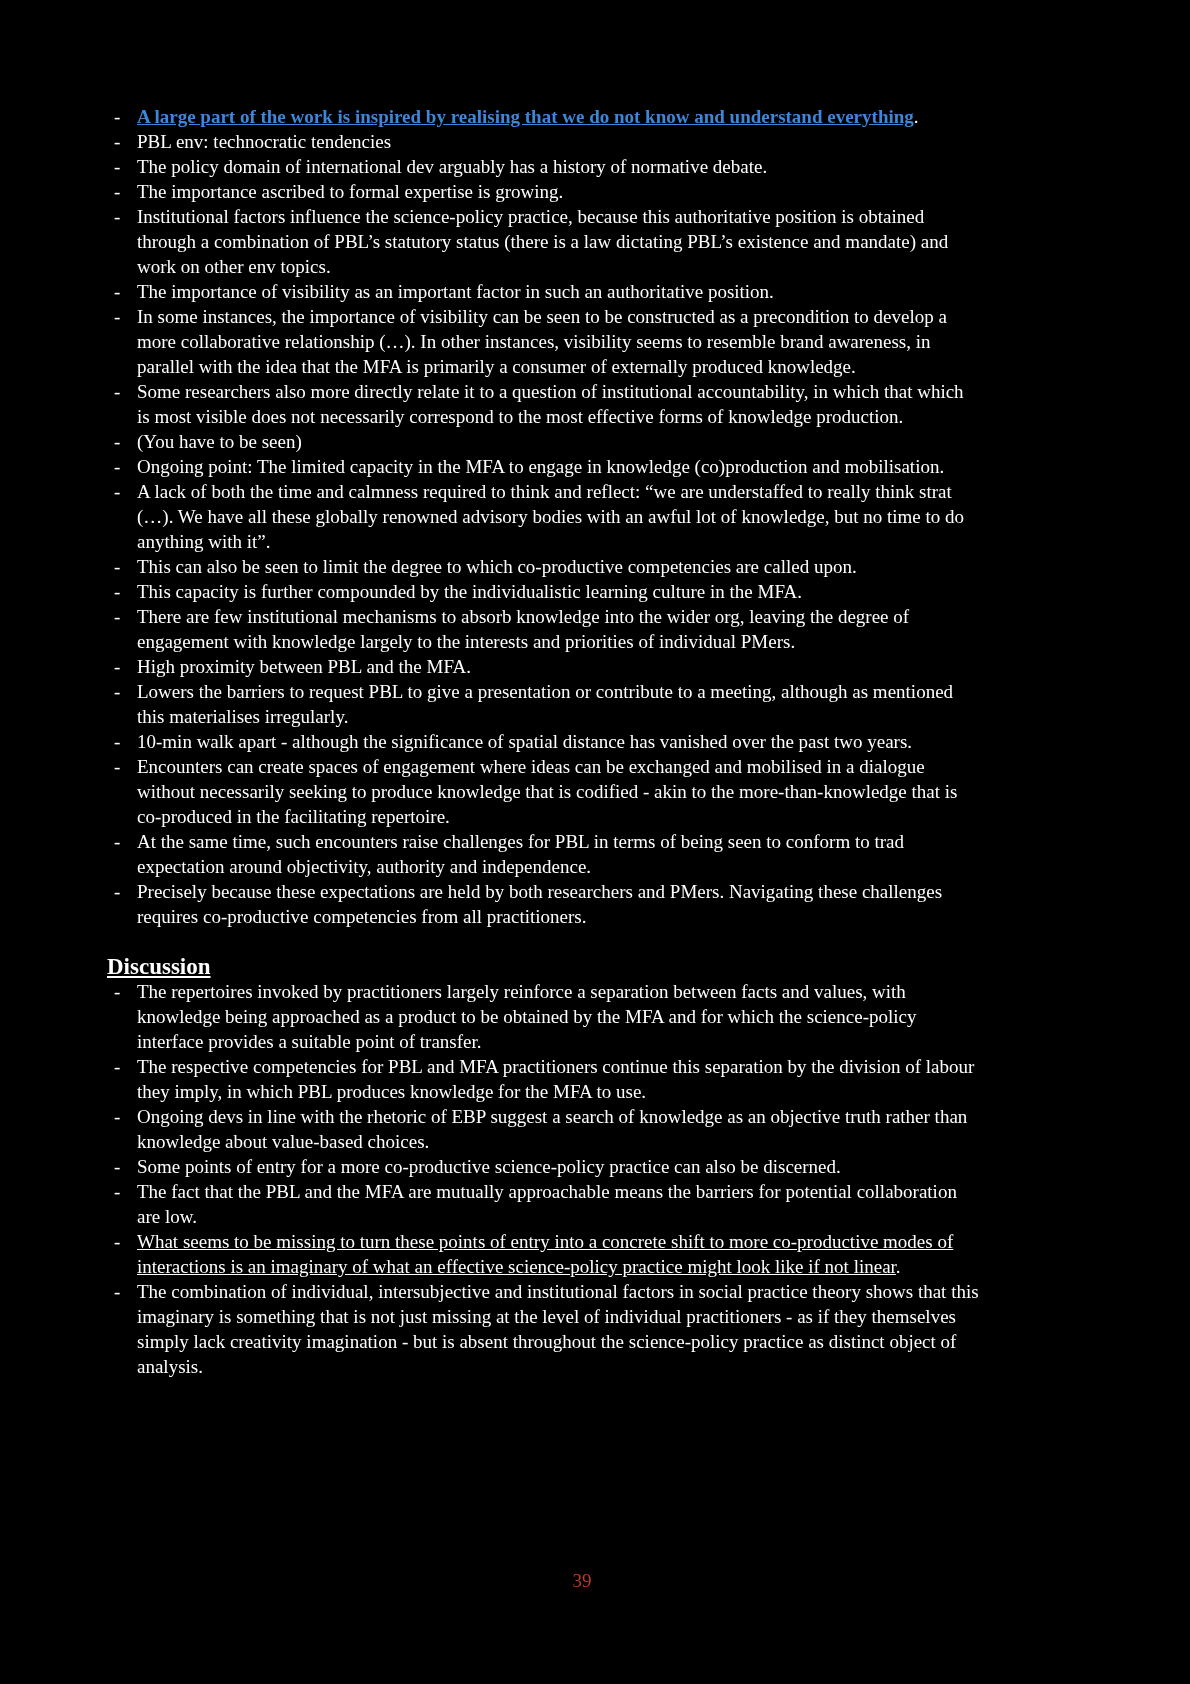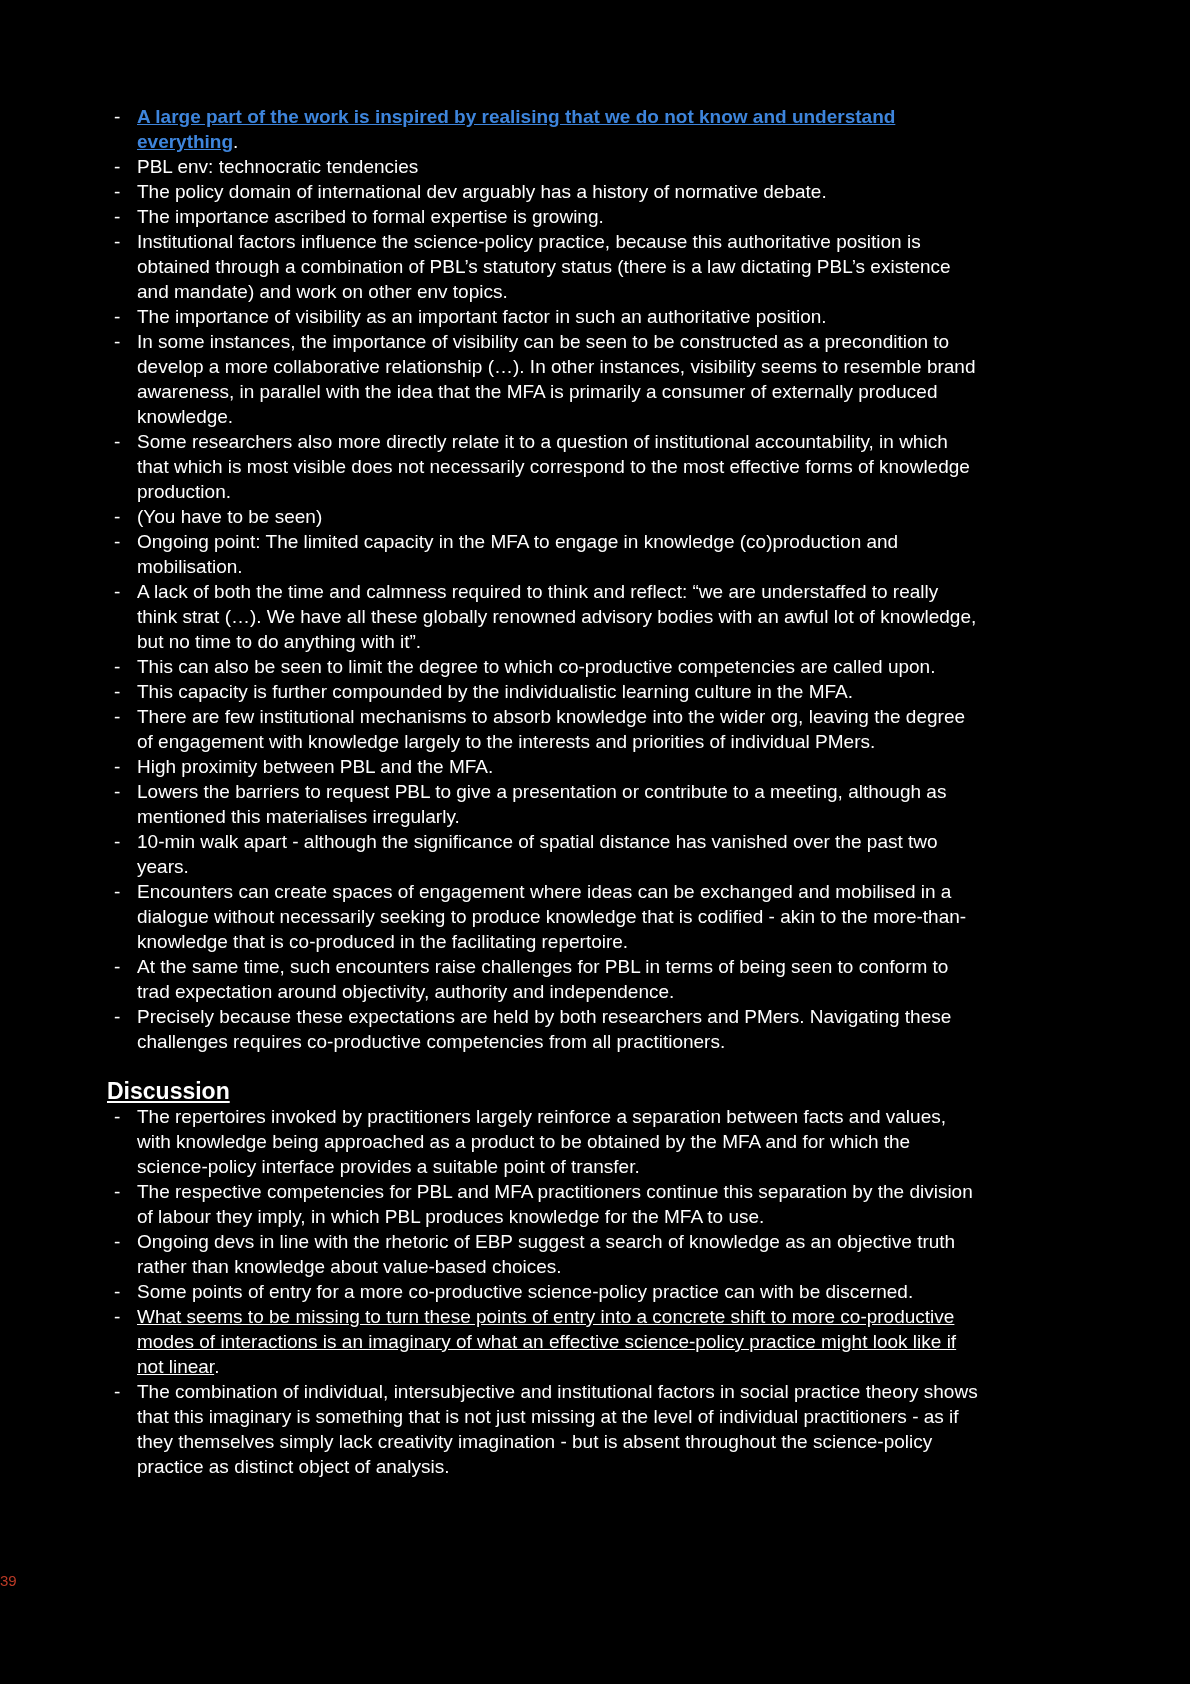--- a/index.html
+++ b/index.html
@@ -6,21 +6,21 @@
     margin: 0;
     padding: 0;
     background: #000000;
   }
   .page {
     position: relative;
     width: 1134px;
     height: 1684px;
     background: var(--color-background, #000000);
     color: var(--color-text, #ffffff);
-    font-family: Liberation Sans, sans-serif;
+    font-family: Liberation Serif, serif;
     font-size: 19px;
     line-height: 25px;
     overflow: hidden;
   }
   .content {
     position: absolute;
     left: 107px;
     top: 104px;
     width: 874px;
   }
@@ -52,23 +52,23 @@
     line-height: 25px;
     font-weight: bold;
     text-decoration: underline;
     margin: 25px 0 0 0;
   }
   .page-number {
     position: absolute;
     left: 0;
     top: 1568px;
     width: 1164px; 
-    text-align: left;
+    text-align: center;
     color: var(--color-page_number, #bb3a26);
-    font-size: 15px;
+    font-size: 19px;
     line-height: 25px;
   }
 </style>
 </head>
 <body>
 
 <div class="page">
   <div class="content">
 
     <ul class="bullets">
@@ -93,21 +93,22 @@
       <li>At the same time, such encounters raise challenges for PBL in terms of being seen to conform to trad expectation around objectivity, authority and independence.</li>
       <li>Precisely because these expectations are held by both researchers and PMers. Navigating these challenges requires co-productive competencies from all practitioners.</li>
     </ul>
 
     <h2 class="section-heading">Discussion</h2>
 
     <ul class="bullets">
       <li>The repertoires invoked by practitioners largely reinforce a separation between facts and values, with knowledge being approached as a product to be obtained by the MFA and for which the science-policy interface provides a suitable point of transfer.</li>
       <li>The respective competencies for PBL and MFA practitioners continue this separation by the division of labour they imply, in which PBL produces knowledge for the MFA to use.</li>
       <li>Ongoing devs in line with the rhetoric of EBP suggest a search of knowledge as an objective truth rather than knowledge about value-based choices.</li>
-      <li>Some points of entry for a more co-productive science-policy practice can with be discerned.</li>
+      <li>Some points of entry for a more co-productive science-policy practice can also be discerned.</li>
+      <li>The fact that the PBL and the MFA are mutually approachable means the barriers for potential collaboration are low.</li>
       <li><span class="u-text">What seems to be missing to turn these points of entry into a concrete shift to more co-productive modes of interactions is an imaginary of what an effective science-policy practice might look like if not linear</span><span>.</span></li>
       <li>The combination of individual, intersubjective and institutional factors in social practice theory shows that this imaginary is something that is not just missing at the level of individual practitioners - as if they themselves simply lack creativity imagination - but is absent throughout the science-policy practice as distinct object of analysis.</li>
     </ul>
 
   </div>
 
   <div class="page-number">39</div>
 </div>
 
 </body></html>

